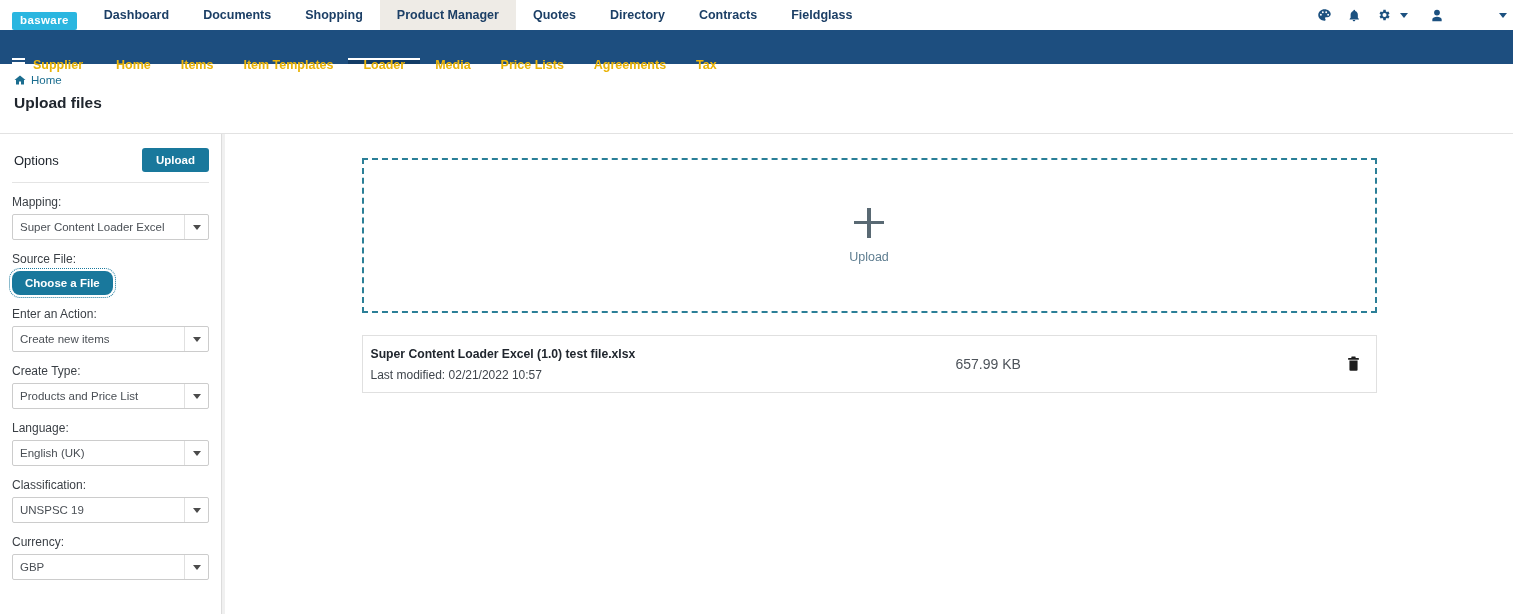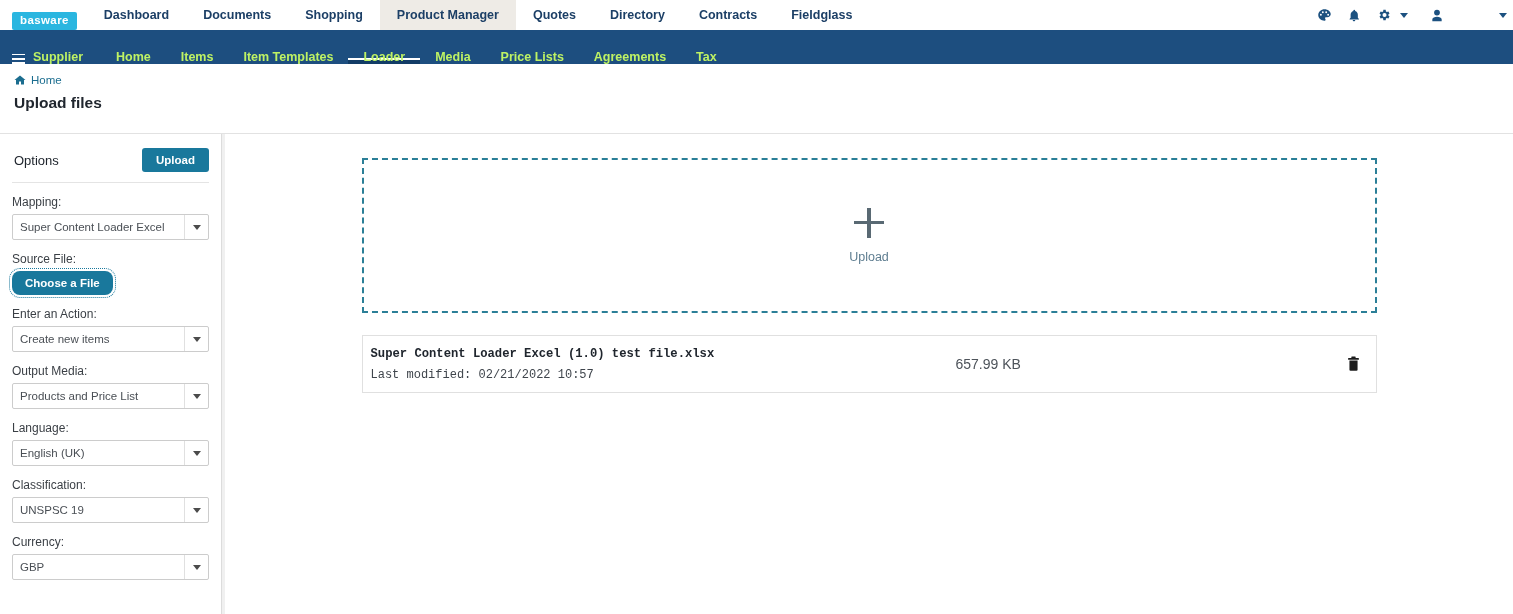--- a/index.html
+++ b/index.html
@@ -68,23 +68,23 @@
   .spacer-right { width: 46px; }
 
   
   .subnav {
     height: 34px;
     background: #1d4e7f;
     display: flex;
     align-items: stretch;
   }
   .subnav-item {
-    display: flex; align-items: flex-end;
+    display: flex; align-items: flex-start;
     padding: 0 15px;
-    color: #bef264;
+    color: #eab308;
     font-size: 12.5px;
     font-weight: 600;
     white-space: nowrap;
     cursor: pointer;
     position: relative;
     margin-top: 28px;
   }
   .subnav-item.active {
     background: #123c66;
     box-shadow: inset 0 2px 0 0 #ffffff;
@@ -230,21 +230,21 @@
 
   .filelist { margin: 22px auto 0 auto; width: 1015px; }
   .filerow {
     border: 1px solid #e0e0e0;
     background: #fff;
     height: 58px;
     display: flex;
     align-items: center;
     padding: 0 16px 0 8px;
   }
-  .fileinfo { width: 585px; padding-left: 0; font-family: Liberation Mono, monospace; }
+  .fileinfo { width: 585px; padding-left: 0; }
   .fname {
     font-size: 12.2px; font-weight: 700; color: #20262e;
     margin-bottom: 7px;
   }
   .fmod { font-size: 12px; color: #3f454c; }
   .fsize {
     font-size: 14px; color: #4d535a;
     flex: 1; text-align: left;
   }
   .trash { cursor: pointer; display: flex; align-items: center; }
@@ -354,21 +354,21 @@
       <label class="field-label">Enter an Action:</label>
       <div class="select">
         <span class="select-value">Create new items</span>
         <span class="select-arrow">
             <i class="tri"></i>
           </span>
       </div>
     </div>
 
     <div class="field">
-      <label class="field-label">Output Media:</label>
+      <label class="field-label">Create Type:</label>
       <div class="select">
         <span class="select-value">Products and Price List</span>
         <span class="select-arrow">
             <i class="tri"></i>
           </span>
       </div>
     </div>
 
     <div class="field">
       <label class="field-label">Language:</label>

